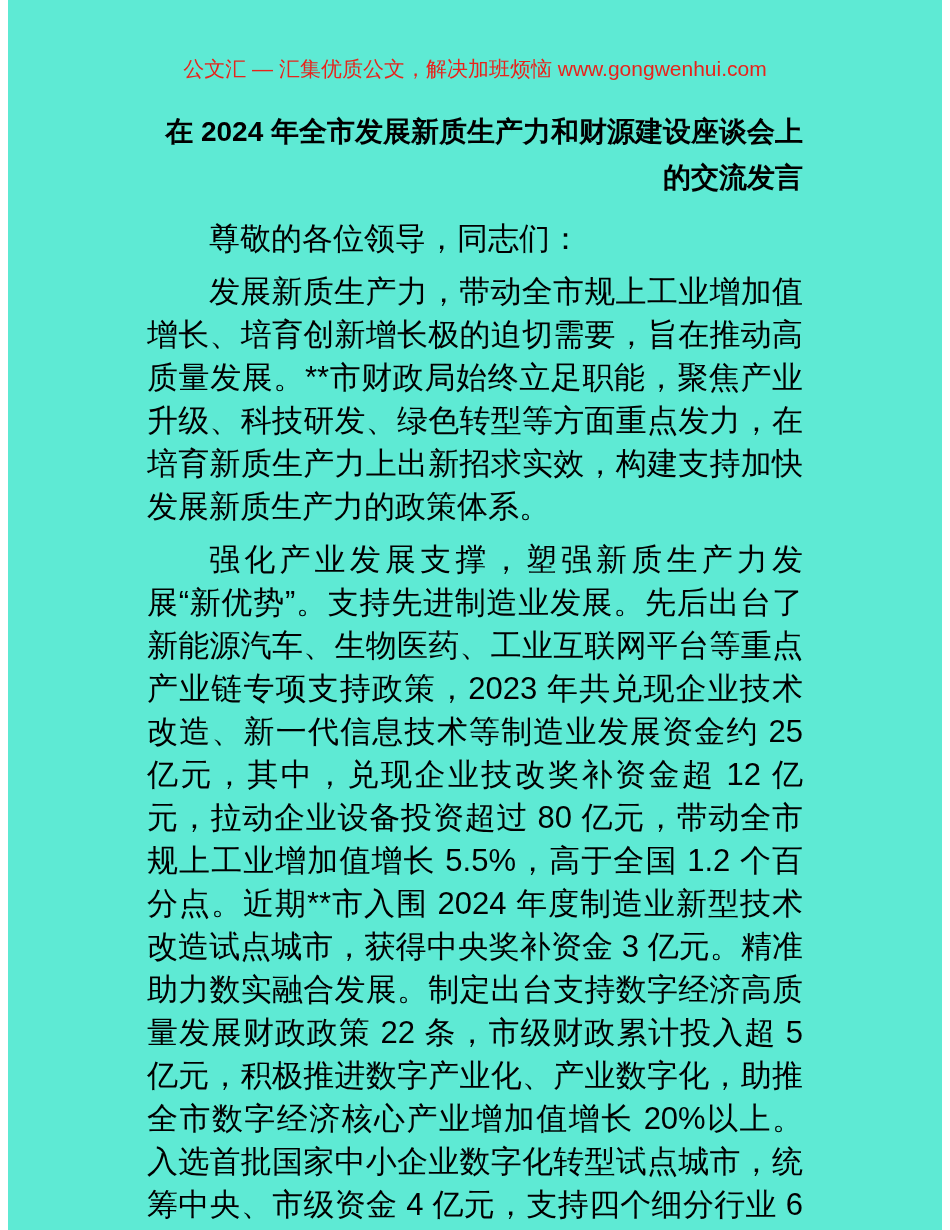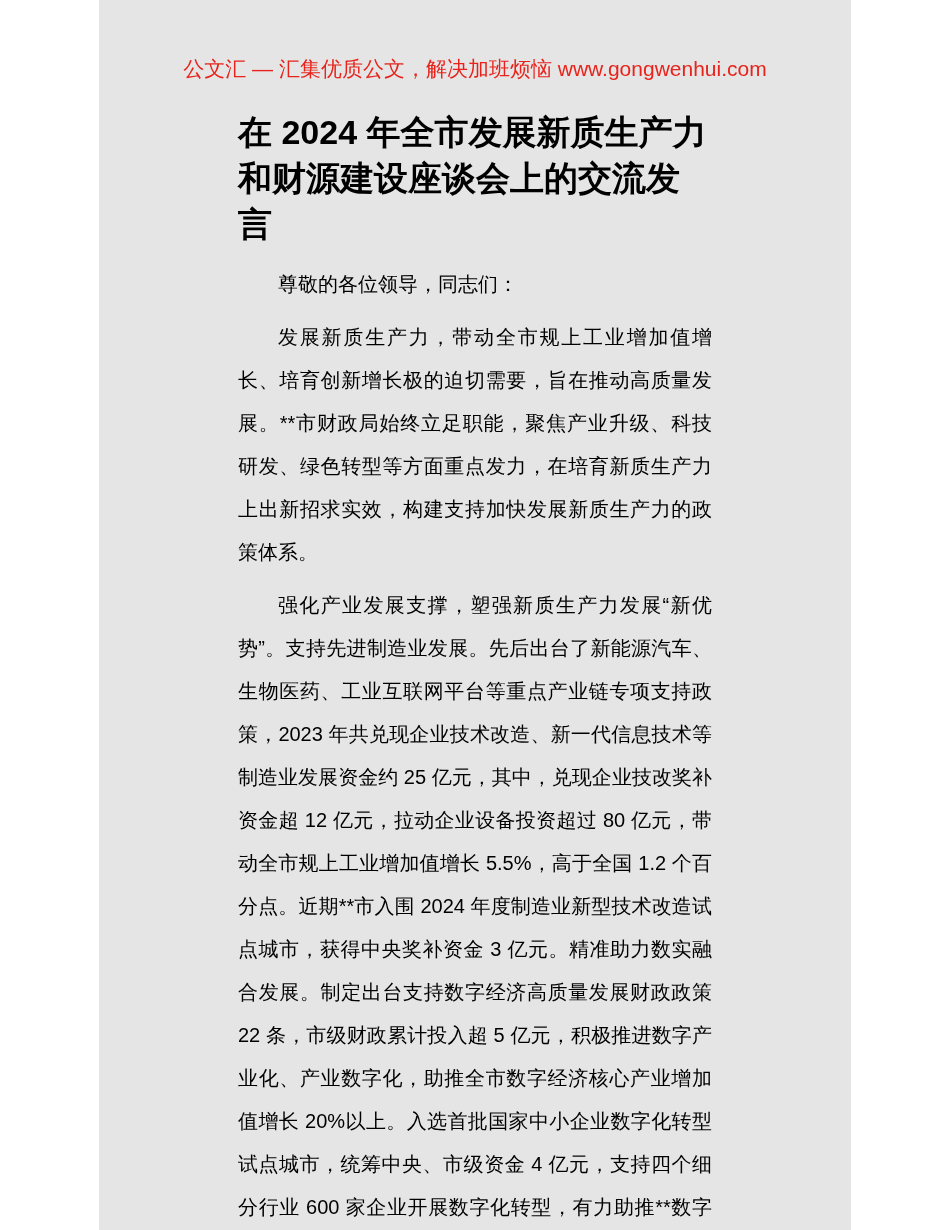--- a/index.html
+++ b/index.html
@@ -2,49 +2,49 @@
 <html><head>
 <meta charset="utf-8">
 <style>
   html, body {
     margin: 0;
     padding: 0;
     background: #ffffff;
   }
   .page {
     position: relative;
-    width: 752px;
+    width: 934px;
     height: 1230px;
     margin: 0 auto;
-    background: #e5e5e5;
+    background: #5eead4;
     overflow: hidden;
     box-sizing: border-box;
     padding: 55px 139px 0 139px;
     font-family: "Liberation Sans", "DejaVu Sans", sans-serif;
     color: #000000;
   }
   .watermark {
     text-align: center;
     color: #e8231b;
     font-size: 21px;
     line-height: 28px;
     white-space: nowrap;
     margin: 0 -60px 26px -60px; 
     font-weight: 400;
   }
   .doc-title {
-    font-size: 34px;
+    font-size: 28px;
     line-height: 46px;
     font-weight: 700;
-    text-align: left;
+    text-align: right;
     margin: 0 0 16px 0;
     letter-spacing: 0;
   }
   .body-para {
-    font-size: 20px;
+    font-size: 31px;
     line-height: 43px;
     text-align: justify;
     text-indent: 2em;
     margin: 0 0 10px 0;
     font-weight: 400;
     word-break: break-all;
   }
 </style>
 </head>
 <body>

